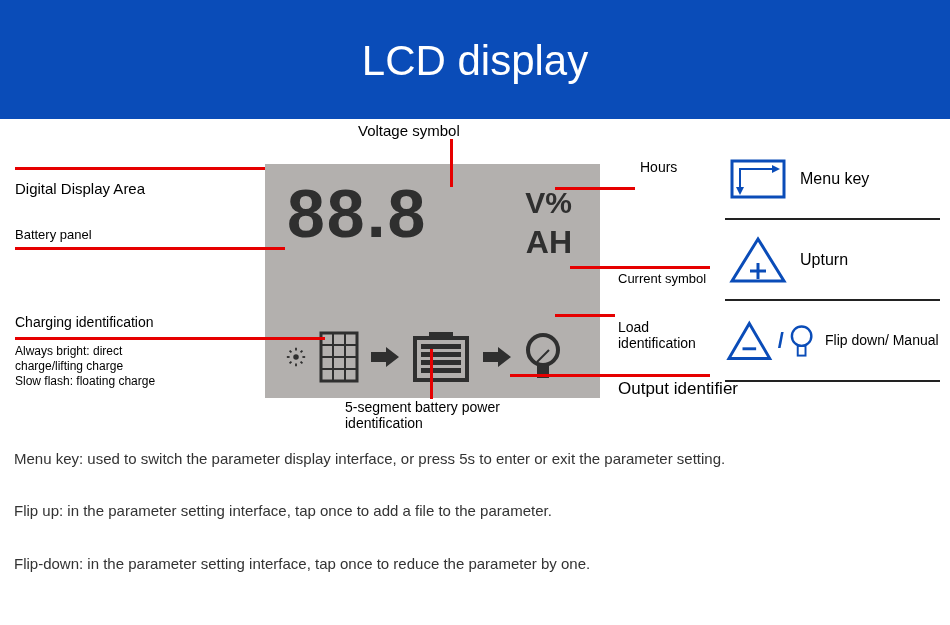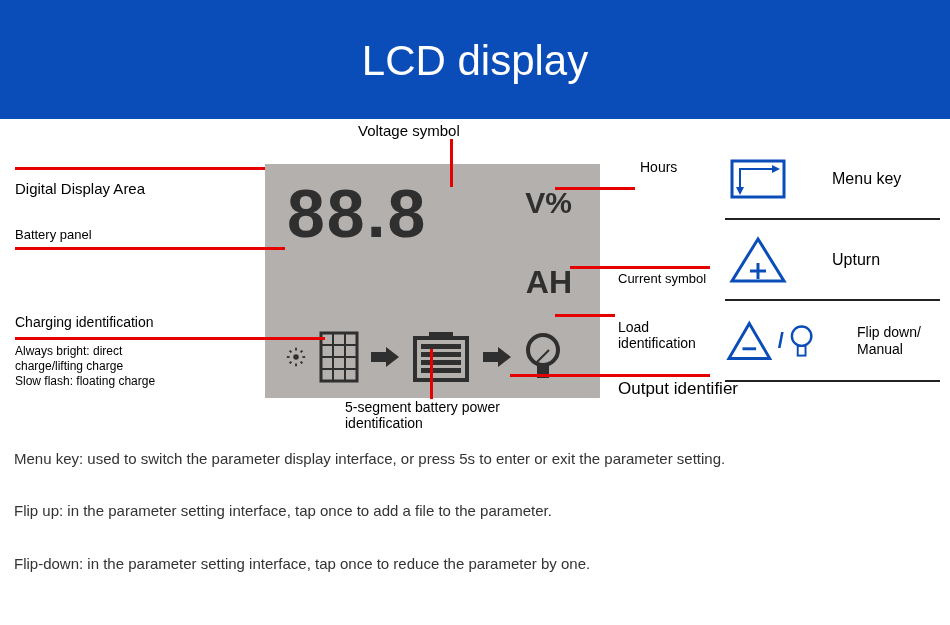--- a/index.html
+++ b/index.html
@@ -2,28 +2,28 @@
 <html><head>
 <meta charset="utf-8">
 <style>
 * { margin: 0; padding: 0; box-sizing: border-box; }
 body { font-family: Arial, sans-serif; width: 950px; height: 625px; background: #fff; position: relative; }
 .header { background: #0a4cb8; color: #fff; text-align: center; padding: 34px 0; font-size: 42px; border-top: 3px solid #0a4cb8; }
 .main { position: relative; width: 100%; height: 380px; }
 .lcd { position: absolute; left: 265px; top: 45px; width: 335px; height: 234px; background: #b3b0ae; }
 .digits { position: absolute; left: 22px; top: 10px; font-family: Arial; font-size: 68px; font-weight: 900; color: #2f2f2f; letter-spacing: 2px; }
 .vpercent { position: absolute; right: 28px; top: 22px; font-size: 30px; font-weight: 900; color: #2f2f2f; }
-.ah { position: absolute; right: 28px; top: 60px; font-size: 32px; font-weight: 900; color: #2f2f2f; margin-top: 40px; }
+.ah { position: absolute; right: 28px; top: 60px; font-size: 32px; font-weight: 900; color: #2f2f2f; }
 .icon-row { position: absolute; left: 20px; bottom: 15px; display: flex; align-items: center; gap: 12px; }
 .label { position: absolute; font-size: 15px; color: #000; }
 .line { position: absolute; background: #e60000; height: 3px; }
 .rline { position: absolute; width: 3px; background: #e60000; }
 
 .right-panel { position: absolute; right: 10px; top: 20px; width: 215px; }
-.icon-block { display: flex; align-items: center; gap: 42px; padding: 12px 0; border-bottom: 2px solid #222; }
+.icon-block { display: flex; align-items: center; gap: 10px; padding: 12px 0; border-bottom: 2px solid #222; }
 .icon-box { width: 65px; height: 55px; display: flex; align-items: center; justify-content: center; }
 .icon-label { font-size: 16px; color: #000; }
 
 .descriptions { position: absolute; bottom: 0; padding: 20px 14px; width: 100%; }
 .desc { font-size: 15px; color: #333; margin-bottom: 30px; line-height: 1.5; }
 </style>
 </head>
 <body>
 
 <div class="header">

